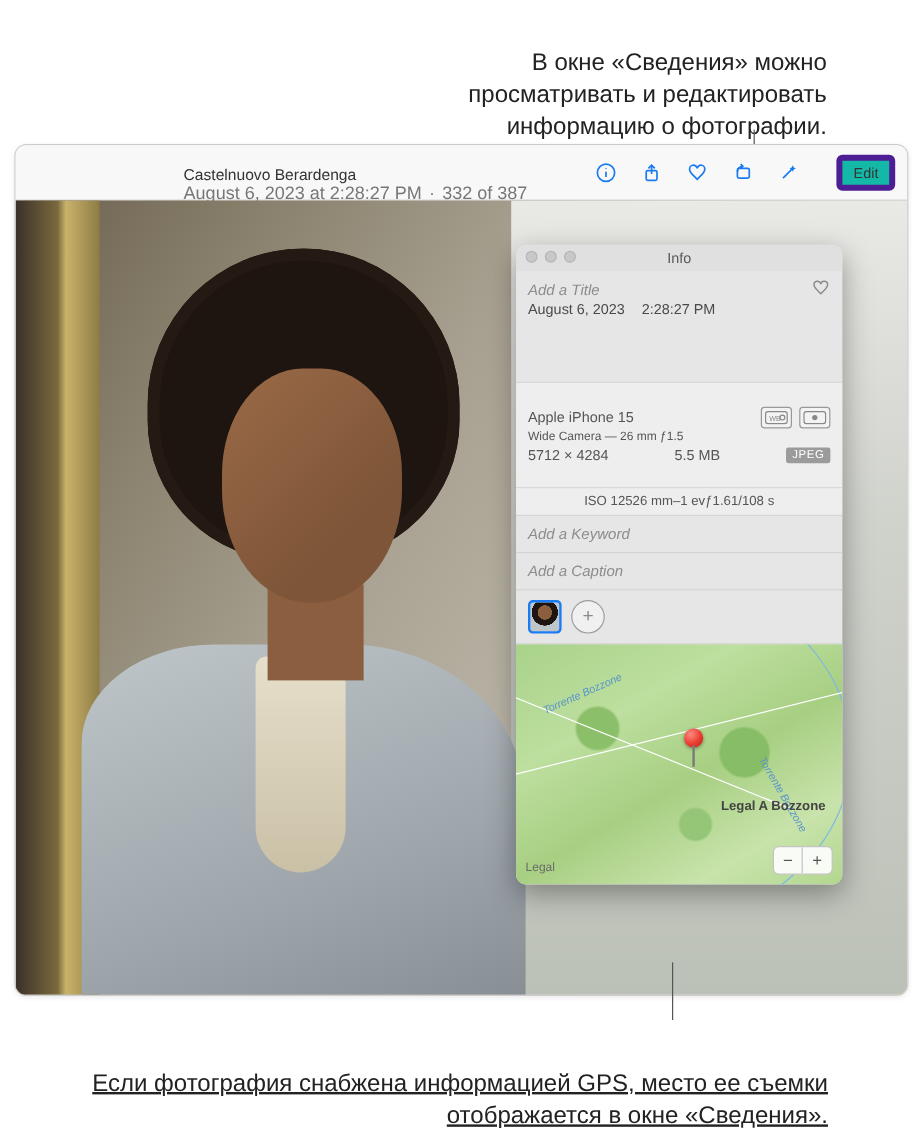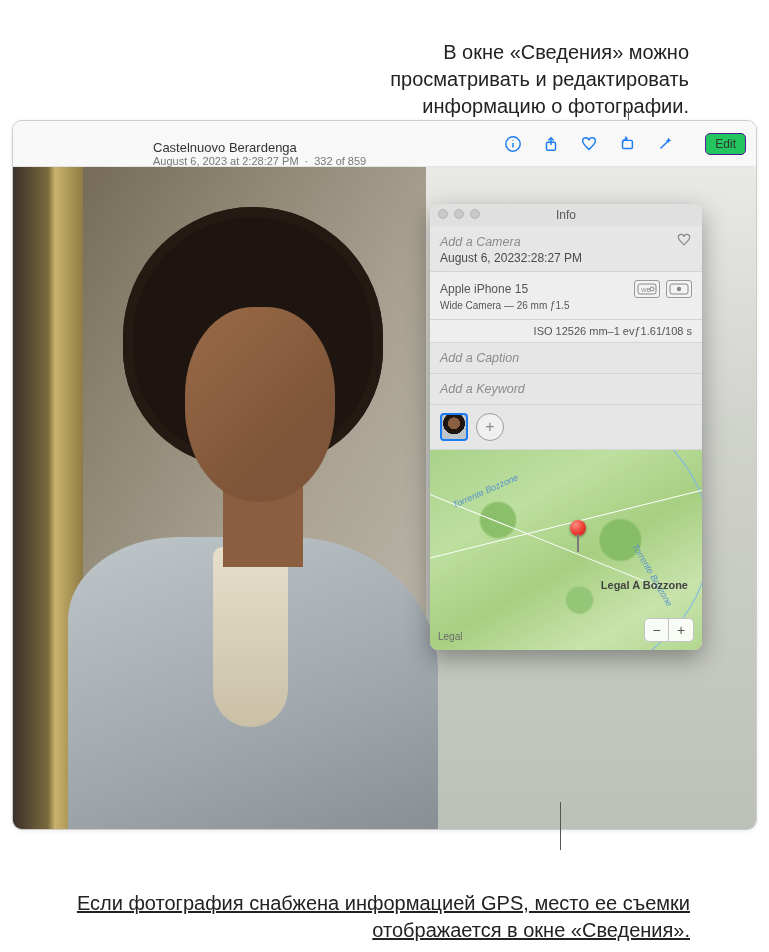--- a/index.html
+++ b/index.html
@@ -77,26 +77,26 @@
     background: #f8f8f8;
     border-bottom: 1px solid #e3e3e3;
     position: relative;
   }
   .toolbar-title-block {
     flex: 1;
     display: flex;
     flex-direction: column;
   }
   .toolbar-title { font-size: 13px; font-weight: 400; color:#333;margin-top:20px; }
-  .toolbar-sub { font-size: 11px; color: #777; display:flex; gap:6px; align-items:center;}
+  .toolbar-sub { font-size: 15px; color: #777; display:flex; gap:6px; align-items:center;}
   .toolbar-icons { display:flex; gap:18px; align-items:center; color:#0071e3; }
   .toolbar-icons .tb-btn { width:20px; height:20px; display:flex; align-items:center; justify-content:center; cursor:pointer; color:#0071e3; }
   .toolbar-icons .tb-btn svg { stroke:#1a7cf0; fill:none; stroke-width:1.6; }
   .edit-btn {
-    border:1px solid #4c1d95; background:#22c55e; border-radius:5px;
+    border:5px solid #4c1d95; background:#14b8a6; border-radius:5px;
     padding:3px 9px; font-size:12px; color:#333; margin-left:24px;
   }
 
   .photo-area {
     position:absolute;
     top:46px; left:0; right:0; bottom:0;
     background: linear-gradient(120deg,#6b604e 0%,#8b836f 20%,#a8a191 40%,#cbc6bb 80%);
     overflow:hidden;
   }
   
@@ -150,38 +150,38 @@
     height:22px; display:flex; align-items:center; justify-content:center;
     position:relative; font-size:12px; color:#585858; font-weight:500;
     background:#e0e0e1;
   }
   .traffic { position:absolute; left:8px; top:5px; display:flex; gap:6px;}
   .traffic span { width:10px; height:10px; border-radius:50%; background:#c8c8c8; border:1px solid #b5b5b5; display:inline-block;}
   .info-section { padding:6px 10px; }
   .info-title-row { display:flex; align-items:center; justify-content:space-between;}
   .placeholder { color:#8c8c8c; font-style:italic; }
   .filename { font-size:12px; color:#4a4a4a; }
-  .date-row { font-size:12px; color:#4a4a4a; display:flex; gap:0; }
+  .date-row { font-size:12px; color:#4a4a4a; display:flex; gap:14px; }
   .heart-small svg { width:16px; height:16px; stroke:#8a8a8a; fill:none; stroke-width:1.5;}
   .camera-block {
-    background:#eeeeef; padding:8px 10px; font-size:12px; color:#555;
-    border-top:1px solid #d4d4d4; border-bottom:1px solid #d4d4d4;
+    background:#eeeeef; padding:20px 10px; font-size:12px; color:#555;
+    border-top:1px solid #d4d4d4; border-bottom:1px solid #d4d4d4;margin-top:47px;
   }
   .camera-row { display:flex; align-items:center; justify-content:space-between;}
   .camera-icons { display:flex; gap:6px; }
   .camera-icons span {
     width:26px; height:18px; border:1px solid #999; border-radius:3px;
     display:inline-flex; align-items:center; justify-content:center;
     font-size:8px; color:#777; background:#f3f3f3;
   }
   .lens-row { display:flex; gap:12px; margin-top:2px; font-size:10px; color:#555;}
   .dim-row { display:flex; justify-content:space-between; align-items:center; margin-top:2px;}
   .jpeg-badge { background:#9b9b9b; color:#fff; padding:1px 5px; font-size:9.5px; border-radius:2px; letter-spacing:.5px;}
   .exif-row {
-    display:flex; justify-content:flex-end; font-size:11px;
+    display:flex; justify-content:center; font-size:11px;
     padding:5px 10px; border-bottom:1px solid #d4d4d4; color:#555;
     background:#eeeeef;
   }
   .input-row { padding:8px 10px; border-bottom:1px solid #d4d4d4; color:#8c8c8c; font-style:italic;}
   .faces-row { padding:8px 10px; display:flex; gap:8px; border-bottom:1px solid #d4d4d4;}
   .face-thumb {
     width:28px; height:28px; border-radius:4px; border:2px solid #1a7cf0;
     background: radial-gradient(circle at 50% 35%, #8a5e3f 0%, #8a5e3f 30%, #1f1510 31%, #1f1510 55%, #bfc6c9 56%);
   }
   .face-add {
@@ -246,21 +246,21 @@
 <div class="callout-top-line"></div>
 
 <div class="app-window">
 
   <div class="toolbar">
     <div class="toolbar-title-block">
       <div class="toolbar-title">Castelnuovo Berardenga</div>
       <div class="toolbar-sub">
         <span>August 6, 2023 at 2:28:27 PM</span>
         <span>·</span>
-        <span>332 of 859</span>
+        <span>332 of 387</span>
       </div>
     </div>
     <div class="toolbar-icons">
       <span class="tb-btn">
         <svg viewBox="0 0 20 20" width="18" height="18">
             <circle cx="10" cy="10" r="8"></circle>
             <line x1="10" y1="9" x2="10" y2="14"></line>
             <circle cx="10" cy="6" r="0.6" fill="#1a7cf0" stroke="none"></circle>
           </svg>
       </span>
@@ -309,21 +309,21 @@
     <div class="traffic">
       <span></span>
       <span></span>
       <span></span>
     </div>
     <span>Info</span>
   </div>
 
   <div class="info-section">
     <div class="info-title-row">
-      <span class="placeholder">Add a Camera</span>
+      <span class="placeholder">Add a Title</span>
       <span class="heart-small">
         <svg viewBox="0 0 20 20">
             <path d="M10 16 C6 12 3 10 3 7 a3.5 3.5 0 0 1 7-1 a3.5 3.5 0 0 1 7 1 c0 3-3 5-7 9z"></path>
           </svg>
       </span>
     </div>
     <div class="date-row">
       <span>August 6, 2023</span>
       <span>2:28:27 PM</span>
     </div>
@@ -344,32 +344,37 @@
           <svg width="20" height="12" viewBox="0 0 20 12">
               <rect x="1" y="1" width="18" height="10" rx="2" fill="none" stroke="#888"></rect>
               <circle cx="10" cy="6" r="2.2" fill="#888"></circle>
             </svg>
         </span>
       </span>
     </div>
     <div class="lens-row">
       <span>Wide Camera — 26 mm ƒ1.5</span>
     </div>
+    <div class="dim-row">
+      <span>5712 × 4284</span>
+      <span>5.5 MB</span>
+      <span class="jpeg-badge">JPEG</span>
+    </div>
   </div>
 
   <div class="exif-row">
     <span>ISO 125</span>
     <span>26 mm</span>
     <span>–1 ev</span>
     <span>ƒ1.6</span>
     <span>1/108 s</span>
   </div>
 
+  <div class="input-row">Add a Keyword</div>
   <div class="input-row">Add a Caption</div>
-  <div class="input-row">Add a Keyword</div>
 
   <div class="faces-row">
     <div class="face-thumb"></div>
     <div class="face-add">+</div>
   </div>
 
 
   <div class="map">
     <div class="river"></div>
     <div class="road1"></div>

